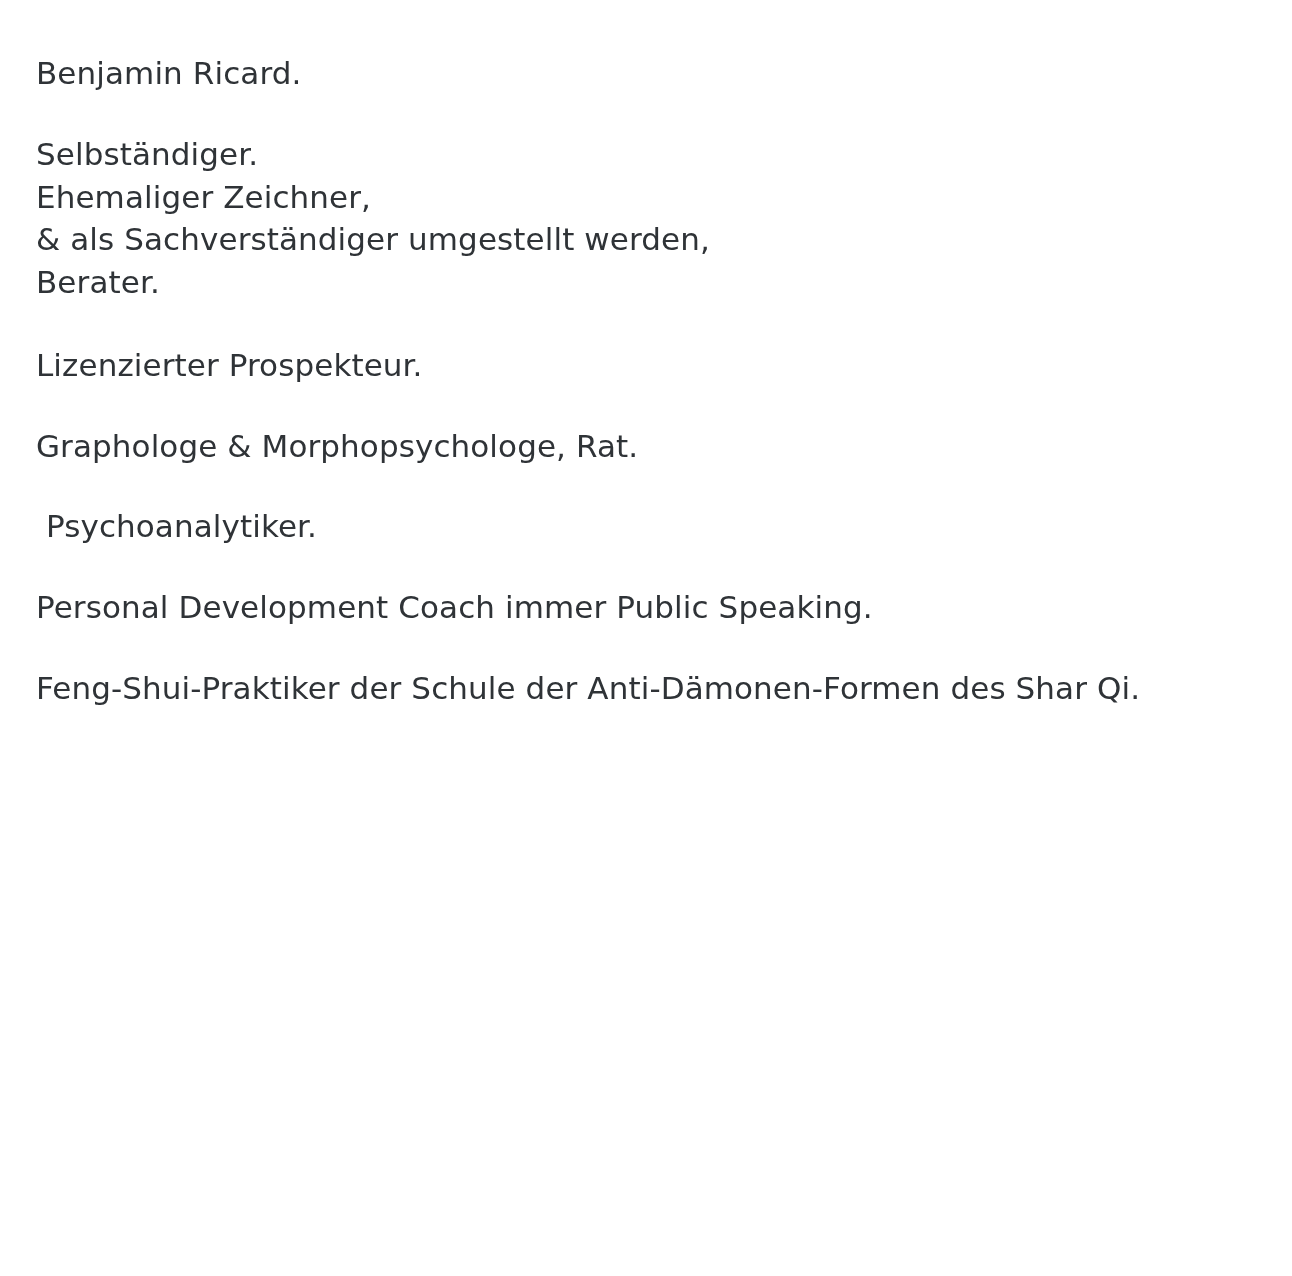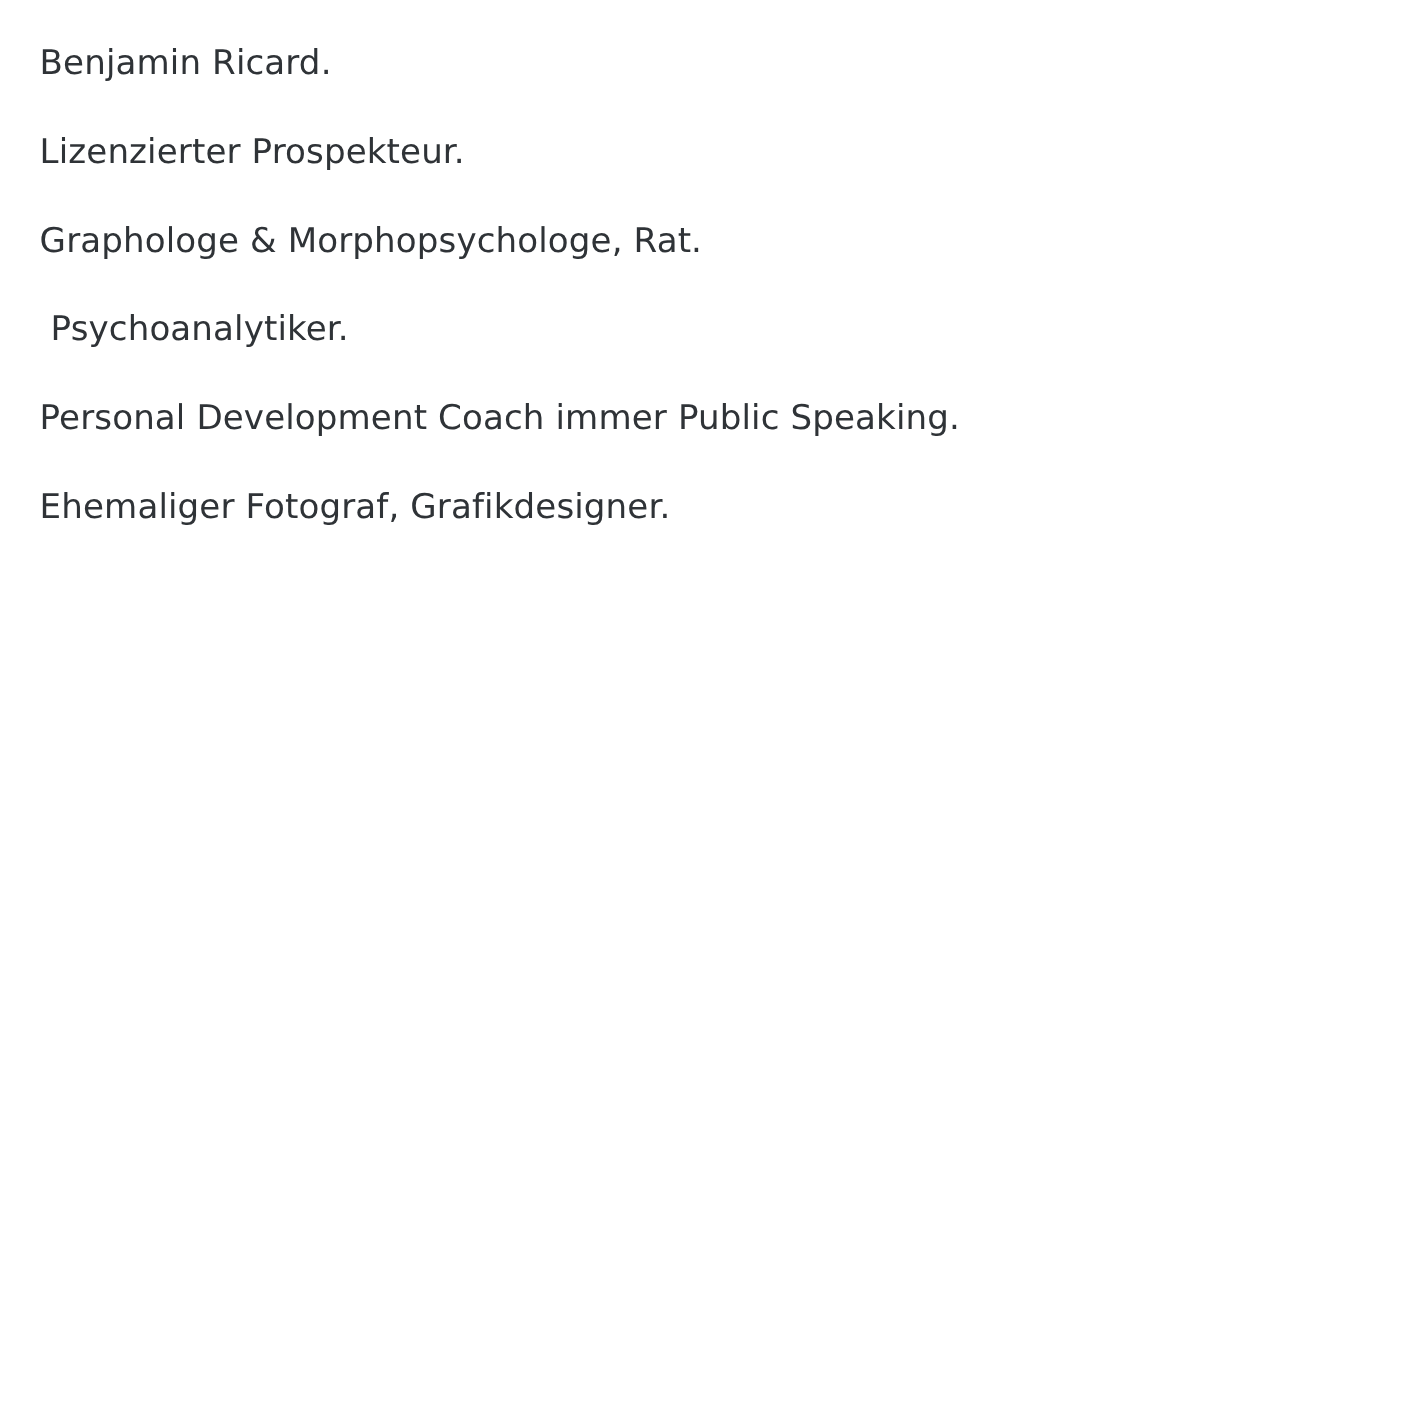--- a/index.html
+++ b/index.html
@@ -17,32 +17,36 @@
   .page {
     box-sizing: border-box;
     padding: 36px 40px 0 36px;
     width: 1292px;
   }
   .para {
     font-size: 31px;
     line-height: 1.38;
     letter-spacing: 0.1px;
     color: #2f3337;
-    margin: 0 0 38px 0;
+    margin: 16px 0 38px 0;
     max-width: 1220px;
     white-space: pre-wrap;
     word-wrap: break-word;
   }
   .para.block {
     margin-bottom: 40px;
   }
 </style>
 </head>
 <body style="background: rgb(255, 255, 255); color: rgb(47, 51, 55);">
 
 <div class="page">
   <p class="para">Benjamin Ricard.</p>
+  <p class="para block">Selbständiger.
+Ehemaliger Zeichner,
+&amp; als Sachverständiger umgestellt werden,
+Berater.</p>
   <p class="para">Lizenzierter Prospekteur.</p>
   <p class="para">Graphologe &amp; Morphopsychologe, Rat.</p>
   <p class="para"> Psychoanalytiker.</p>
   <p class="para">Personal Development Coach immer Public Speaking.</p>
-  <p class="para">Ehemaliger Fotograf, Grafikdesigner.</p>
+  <p class="para">Feng-Shui-Praktiker der Schule der Anti-Dämonen-Formen des Shar Qi.</p>
 </div>
 
 </body></html>

